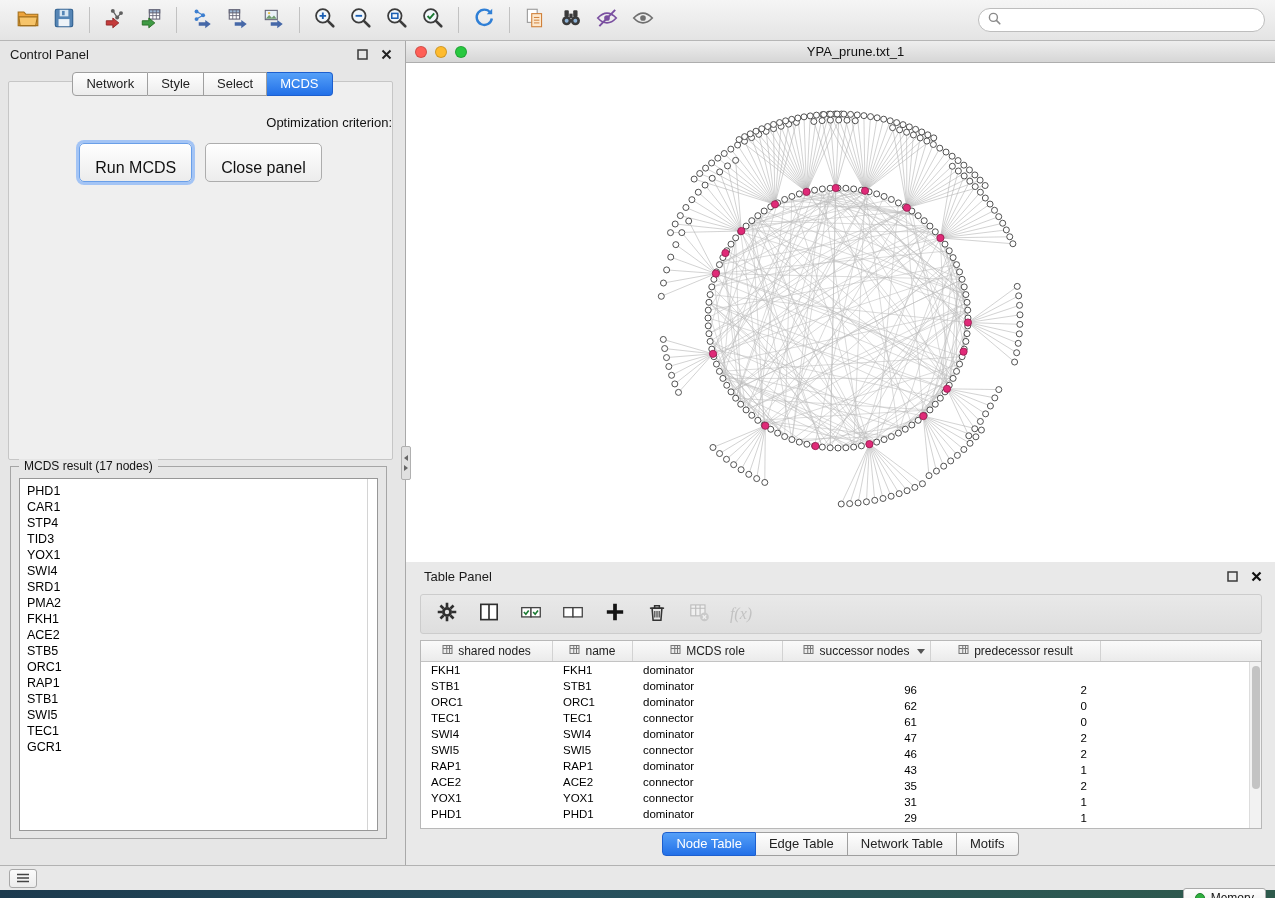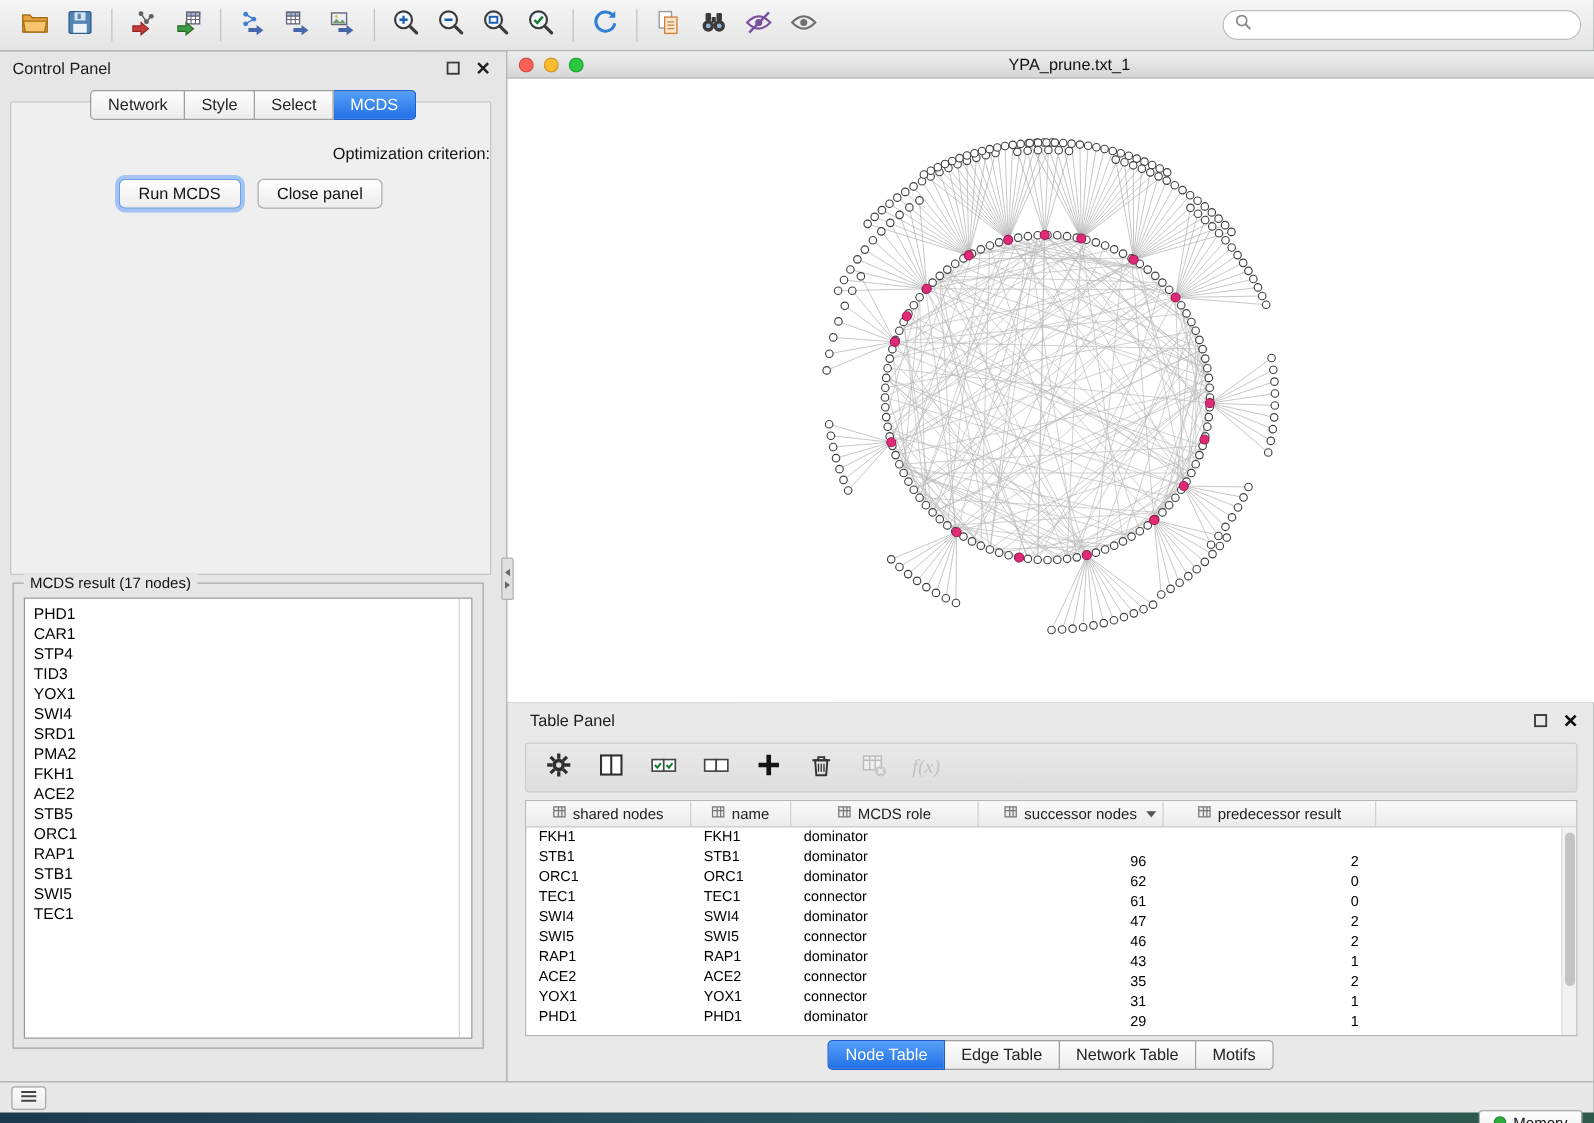--- a/index.html
+++ b/index.html
@@ -38,21 +38,21 @@
     border-radius:4px; position:relative; display:flex; align-items:center; font-size:12.5px;
     padding-left:9px; color:#111; box-shadow:0 1px 0 rgba(255,255,255,.6); }
   .combo-arrows { position:absolute; right:0; top:0; bottom:0; width:19px;
     background:linear-gradient(#6fa9f9,#2b6ce0); border-radius:0 3px 3px 0;
     display:flex; flex-direction:column; align-items:center; justify-content:center; }
   .arr-up { width:0; height:0; border-left:3.5px solid transparent; border-right:3.5px solid transparent;
     border-bottom:4.5px solid #fff; margin-bottom:2.5px; }
   .arr-down { width:0; height:0; border-left:3.5px solid transparent; border-right:3.5px solid transparent;
     border-top:4.5px solid #fff; }
   .btn-row { display:flex; justify-content:center; gap:13px; margin-top:13px; }
-  .mac-btn { font-size:13px; padding:3px 15px 4px; background:linear-gradient(#ffffff,#ececec);
+  .mac-btn { font-size:16px; padding:15px 15px 4px; background:linear-gradient(#ffffff,#ececec);
     border:1px solid #adadad; border-radius:5px; color:#111; font-family:"Liberation Sans",sans-serif; }
   .mac-btn.focus { box-shadow:0 0 0 3px rgba(100,160,250,.55); border-color:#6a9fe8; }
   .group-box { position:absolute; top:425px; left:10px; right:18px; bottom:26px; border:1px solid #a5a5a5; }
   .group-legend { position:absolute; top:-8px; left:8px; background:#e6e6e6; padding:0 5px; font-size:12px; color:#111; }
   .result-list { position:absolute; top:11px; left:8px; right:8px; bottom:7px; background:#ffffff;
     border:1px solid #979797; font-size:12.5px; line-height:16px; padding:4px 0 0 7px; overflow:hidden; color:#000; }
   .result-list::after { content:""; position:absolute; top:0; bottom:0; right:9px; width:1px; background:#d4d4d4; }
 
   .divider-handle { position:absolute; left:401px; top:446px; width:10px; height:34px;
     background:#e0e0e0; border:1px solid #b0b0b0; border-radius:2px; z-index:5;
@@ -288,20 +288,21 @@
         <div class="result-item">SRD1</div>
         <div class="result-item">PMA2</div>
         <div class="result-item">FKH1</div>
         <div class="result-item">ACE2</div>
         <div class="result-item">STB5</div>
         <div class="result-item">ORC1</div>
         <div class="result-item">RAP1</div>
         <div class="result-item">STB1</div>
         <div class="result-item">SWI5</div>
         <div class="result-item">TEC1</div>
+        <div class="result-item">GCR1</div>
       </div>
   </div>
 </div>
 
 <div class="divider-handle">
     <i class="l"></i>
     <i class="r"></i>
   </div>
 
 <div class="network-window">

